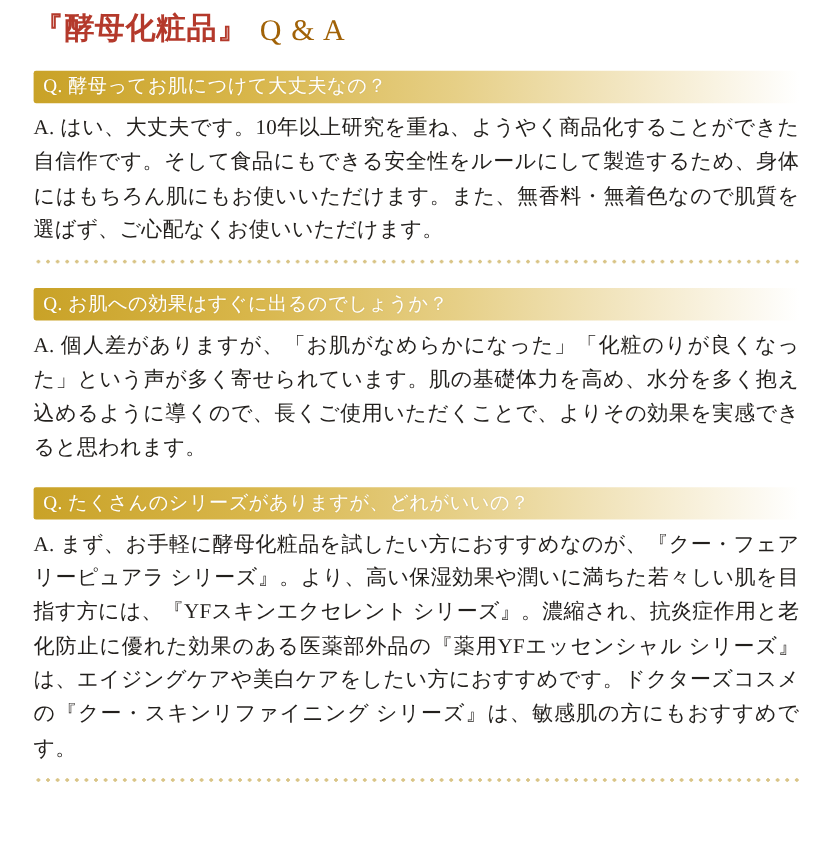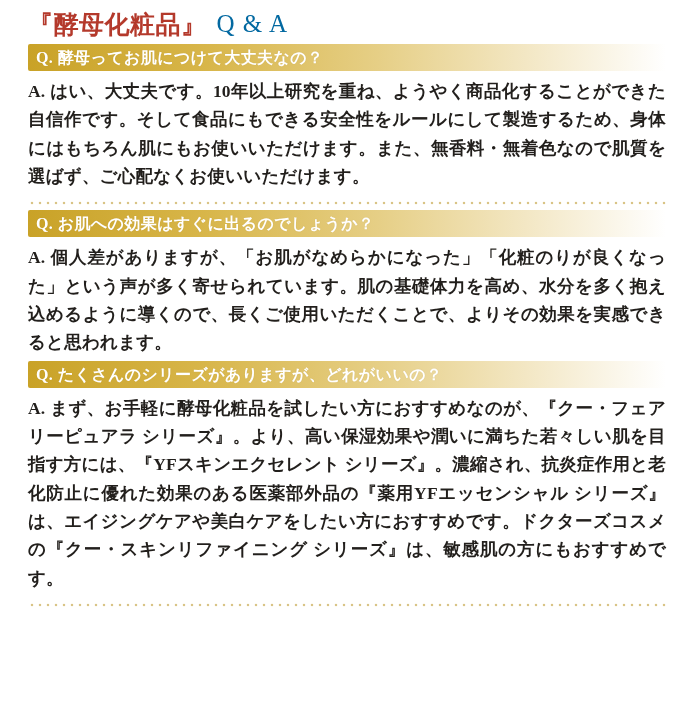--- a/index.html
+++ b/index.html
@@ -18,46 +18,45 @@
     width: 690px;
     height: 720px;
     position: relative;
     box-sizing: border-box;
     padding: 0 16px;
   }
 
   
   .title {
     display: flex;
-    align-items: flex-start;
+    align-items: flex-end;
     padding-top: 10px;
     padding-left: 12px;
     letter-spacing: 0.5px;
   }
   .title-main {
     font-size: 25px;
     font-weight: bold;
     color: #b4392b;
     line-height: 1.2;
     white-space: nowrap;
   }
   .title-sub {
     font-size: 25px;
-    color: #0369a1;
+    color: #a16207;
     margin-left: 10px;
     letter-spacing: 1px;
     white-space: nowrap;
   }
 
   
   .qa-block {
-    margin-top: 4px;
+    margin-top: 19px;
     padding-left: 12px;
     padding-right: 8px;
-    font-weight: bold;
   }
 
   .q-bar {
     position: relative;
     height: 27px;
     border-radius: 2px;
     background: linear-gradient(to right, #c9a227 0%, #d8b64a 28%, #e6cf86 55%, #f3e7c4 78%, #ffffff 100%);
     display: flex;
     align-items: center;
     overflow: hidden;

